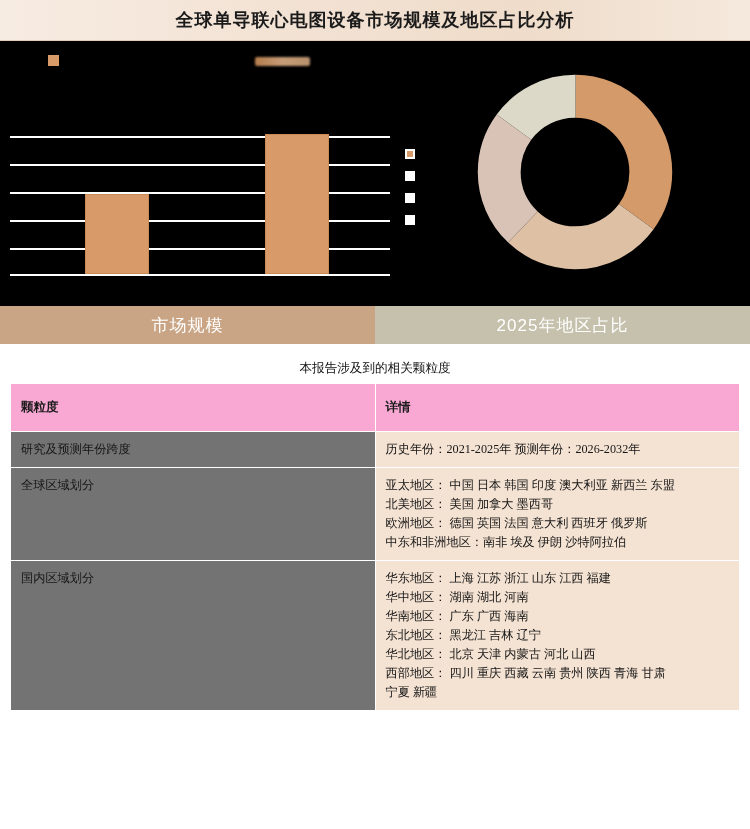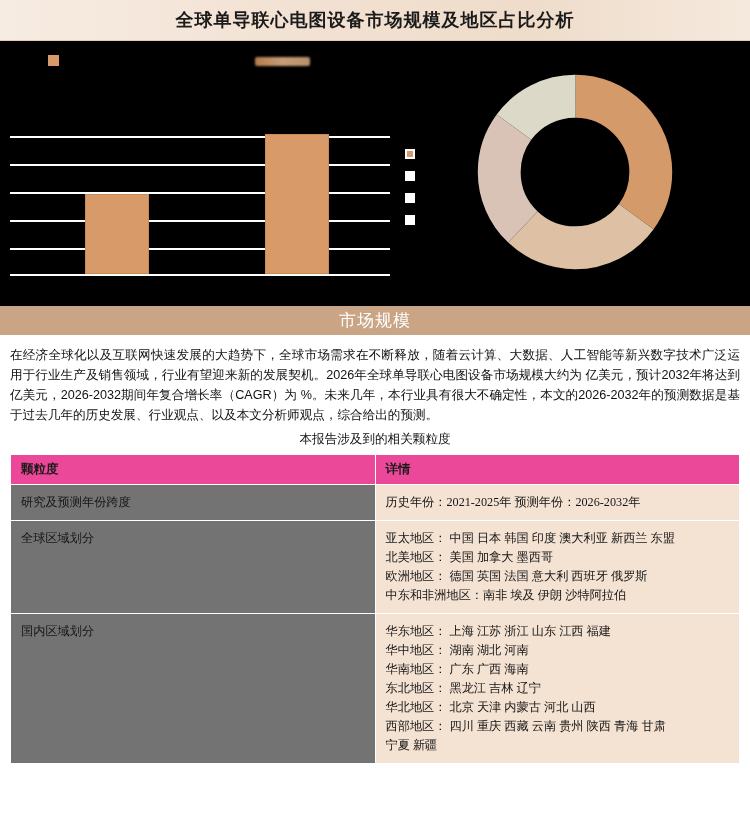--- a/index.html
+++ b/index.html
@@ -57,21 +57,21 @@
   .lr-swatch{width:10px;height:10px;background:#ffffff;display:inline-block;}
   .lr-swatch.accent{background:#ffffff;position:relative;}
   .lr-swatch.accent:after{
     content:"";position:absolute;left:2px;top:2px;width:6px;height:6px;background:#d79a68;
   }
 
   .donut-panel{position:relative;flex:1;height:265px;}
   .donut-wrap{position:absolute;left:50%;top:50%;transform:translate(-50%,-50%);}
 
   
-  .tabs{display:flex;height:29px;}
+  .tabs{display:flex;height:38px;}
   .tab{
     flex:1;display:flex;align-items:center;justify-content:center;
     font-size:17px;color:#ffffff;letter-spacing:1px;
   }
   .tab-a{background:#c9a585;}
   .tab-b{background:#c5c1ac;}
 
   
   .body-wrap{padding:10px 10px 0 10px;}
   .para{
@@ -80,22 +80,22 @@
   }
   .sub-title{
     text-align:center;font-weight:normal;font-size:12.6px;margin:6px 0 6px 0;color:#111;
   }
 
   
   table.grain{
     width:730px;margin:0 10px;border-collapse:collapse;table-layout:fixed;
   }
   table.grain th{
-    background:#ec4899;color:#1a1a1a;font-size:12.5px;font-weight:bold;
-    text-align:left;padding:6px 10px;border:1px solid #ffffff;
+    background:#f9a8d4;color:#1a1a1a;font-size:12.5px;font-weight:bold;
+    text-align:left;padding:15px 10px;border:1px solid #ffffff;
   }
   table.grain td{
     font-size:12.2px;padding:8px 10px;border:1px solid #ffffff;
     vertical-align:top;line-height:19px;color:#161616;
   }
   td.c1{background:#737373;width:355px;}
   td.c2{background:#f4e2d2;}
   .row-line{white-space:nowrap;font-family:Liberation Serif, serif;}
 </style>
 </head>
@@ -155,24 +155,26 @@
           <circle cx="21" cy="21" r="15.915" fill="transparent" stroke="#ddd9c8" stroke-width="9" stroke-dasharray="15 85" stroke-dashoffset="-60"></circle>
         </svg>
       </div>
     </div>
   </div>
 
   <div class="tabs">
     <div class="tab tab-a">
       <span>市场规模</span>
     </div>
+    <div class="tab tab-b">
+      <span>2025年地区占比</span>
+    </div>
   </div>
 
   <div class="body-wrap">
-    <div class="para">在经济全球化以及互联网快速发展的大趋势下，全球市场需求在不断释放，随着云计算、大数据、人工智能等新兴数字技术广泛运用于行业生产及销售领域，行业有望迎来新的发展契机。2026年全球单导联心电图设备市场规模大约为  亿美元，预计2032年将达到  亿美元，2026-2032期间年复合增长率（CAGR）为  %。未来几年，本行业具有很大不确定性，本文的2026-2032年的预测数据是基于过去几年的历史发展、行业观点、以及本文分析师观点，综合给出的预测。</div>
     <div class="sub-title">本报告涉及到的相关颗粒度</div>
   </div>
 
   <table class="grain">
     <thead>
       <tr>
         <th>颗粒度</th>
         <th>详情</th>
       </tr>
     </thead>

